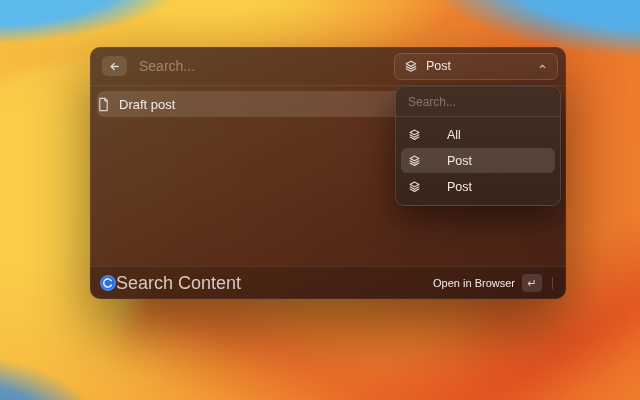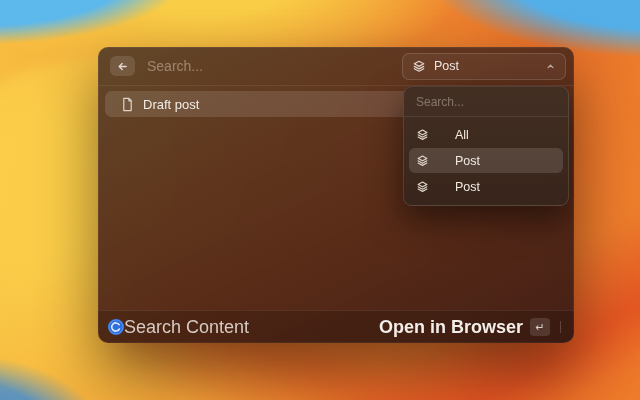--- a/index.html
+++ b/index.html
@@ -20,21 +20,21 @@
     background:linear-gradient(to bottom, rgba(223,70,30,0) 18%, rgba(223,70,30,0.75) 45%, rgba(235,108,38,0.55) 62%, rgba(223,70,30,0) 82%);
     filter:blur(8px); }
   .swirl-red2 { left:120px; top:260px; width:480px; height:260px; transform:rotate(24deg);
     background:linear-gradient(to bottom, rgba(228,86,34,0) 20%, rgba(228,86,34,0.6) 50%, rgba(228,86,34,0) 80%);
     filter:blur(10px); }
   .swirl-yellow { left:-120px; top:60px; width:420px; height:380px; transform:rotate(-18deg); border-radius:50%;
     background:radial-gradient(ellipse at 40% 30%, rgba(251,208,74,0.85) 20%, rgba(251,208,74,0) 65%);
     filter:blur(6px); }
 
   
-  .window { position:absolute; left:98px; top:47px; width:476px; height:296px;
+  .window { position:absolute; left:90px; top:47px; width:476px; height:252px;
     border-radius:10px; overflow:hidden; display:flex; flex-direction:column;
     background:linear-gradient(155deg, rgba(90,64,42,0.95) 0%, rgba(87,48,31,0.95) 35%, rgba(81,39,24,0.96) 62%, rgba(62,30,22,0.97) 100%);
     box-shadow:0 28px 60px rgba(0,0,0,0.45), inset 0 0 0 1px rgba(255,255,255,0.06);
     backdrop-filter:blur(24px) saturate(150%);
   }
 
   
   .win-header { height:39px; flex:0 0 39px; display:flex; align-items:center;
     padding:0 8px 0 12px; border-bottom:1px solid rgba(255,255,255,0.08); position:relative; }
   .back-btn { width:25px; height:20px; border-radius:6px; background:rgba(255,255,255,0.12);
@@ -45,21 +45,21 @@
   .main-search input::placeholder { color:rgba(236,224,213,0.42); }
   .filter-trigger { flex:0 0 auto; width:164px; height:27px; border:1px solid rgba(255,255,255,0.14);
     background:rgba(255,255,255,0.05); border-radius:7px; display:flex; align-items:center;
     padding:0 9px; gap:8px; cursor:pointer; }
   .filter-label { font-size:12.5px; color:#f0e9e3; font-weight:500; }
   .chev { margin-left:auto; color:#bcaea2; display:flex; }
 
   
   .list { padding:5px 7px; }
   .list-row { height:26px; border-radius:7px; display:flex; align-items:center; gap:9px;
-    padding:0 16px; margin-bottom:2px; cursor:pointer; color:#e6dbd1; }
+    padding:0 0; margin-bottom:2px; cursor:pointer; color:#e6dbd1; }
   .list-row.selected { background:rgba(255,255,255,0.12); }
   .row-label { font-size:13px; color:#f3ece6; }
 
   
   .dropdown { position:absolute; top:39px; right:5px; width:166px; z-index:5;
     border-radius:9px; overflow:hidden; border:1px solid rgba(255,255,255,0.12);
     background:linear-gradient(180deg, rgba(66,47,35,0.97), rgba(56,37,27,0.98));
     box-shadow:0 14px 34px rgba(0,0,0,0.5); }
   .dd-search { height:30px; display:flex; align-items:center; padding:0 12px;
     border-bottom:1px solid rgba(255,255,255,0.09); }
@@ -71,21 +71,21 @@
     padding:0 7px; cursor:pointer; color:#e3d8cd; margin-bottom:1px; }
   .opt-row.selected { background:rgba(255,255,255,0.13); }
   .opt-label { font-size:12.5px; color:#f1eae3; }
 
   
   .win-footer { margin-top:auto; height:33px; flex:0 0 33px; display:flex; align-items:center;
     padding:0 10px; border-top:1px solid rgba(255,255,255,0.08); background:rgba(0,0,0,0.15); }
   .ext-icon { width:16px; height:16px; flex:0 0 auto; display:flex; }
   .cmd-name { font-size:18px; color:#d6cbc2; }
   .footer-right { margin-left:auto; display:flex; align-items:center; gap:7px; }
-  .primary-label { font-size:18px; font-weight:700; color:#f4eee8; }
+  .primary-label { font-size:11px; font-weight:400; color:#f4eee8; }
   .key-badge { min-width:20px; height:18px; padding:0 5px; border-radius:4px;
     background:rgba(255,255,255,0.13); color:#dcd2c9; font-size:11px;
     display:flex; align-items:center; justify-content:center; }
   .foot-div { width:1px; height:12px; background:rgba(255,255,255,0.18); margin:0 3px; }
   .actions-label { font-size:12.5px; color:#cec3ba; }
   .action-group { display:flex; align-items:center; gap:7px; cursor:pointer; }
   svg { display:block; }
 </style>
 </head>
 <body>

